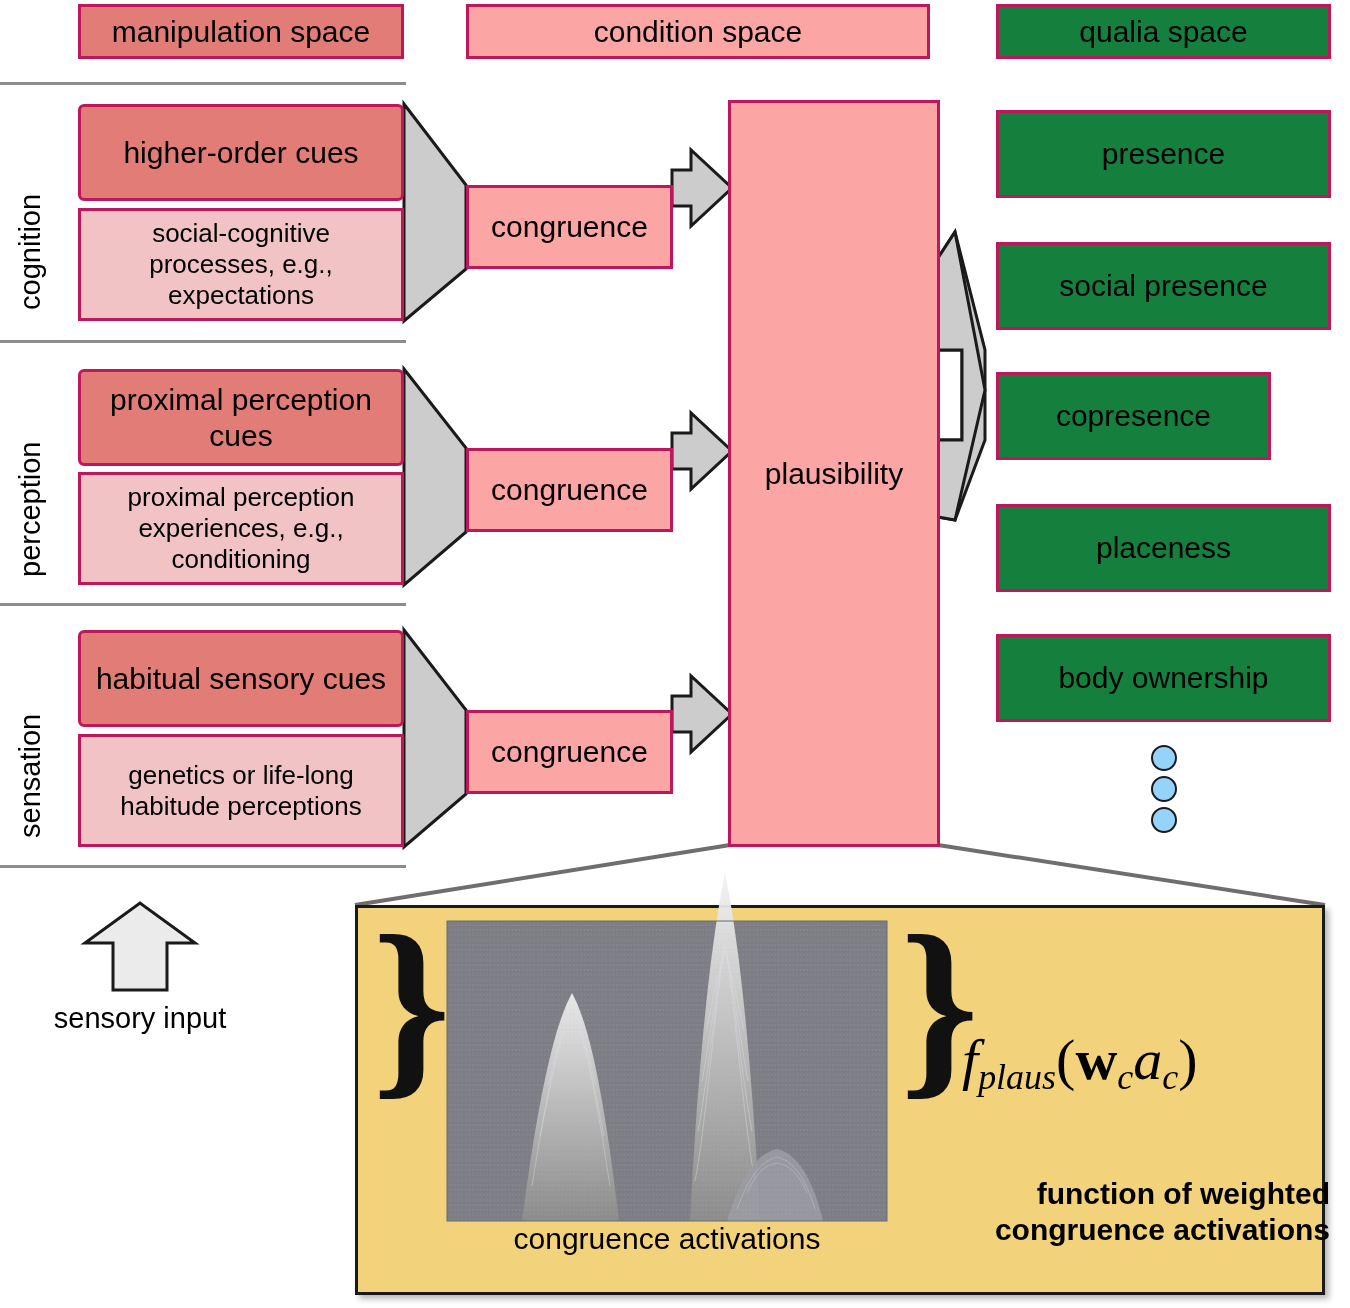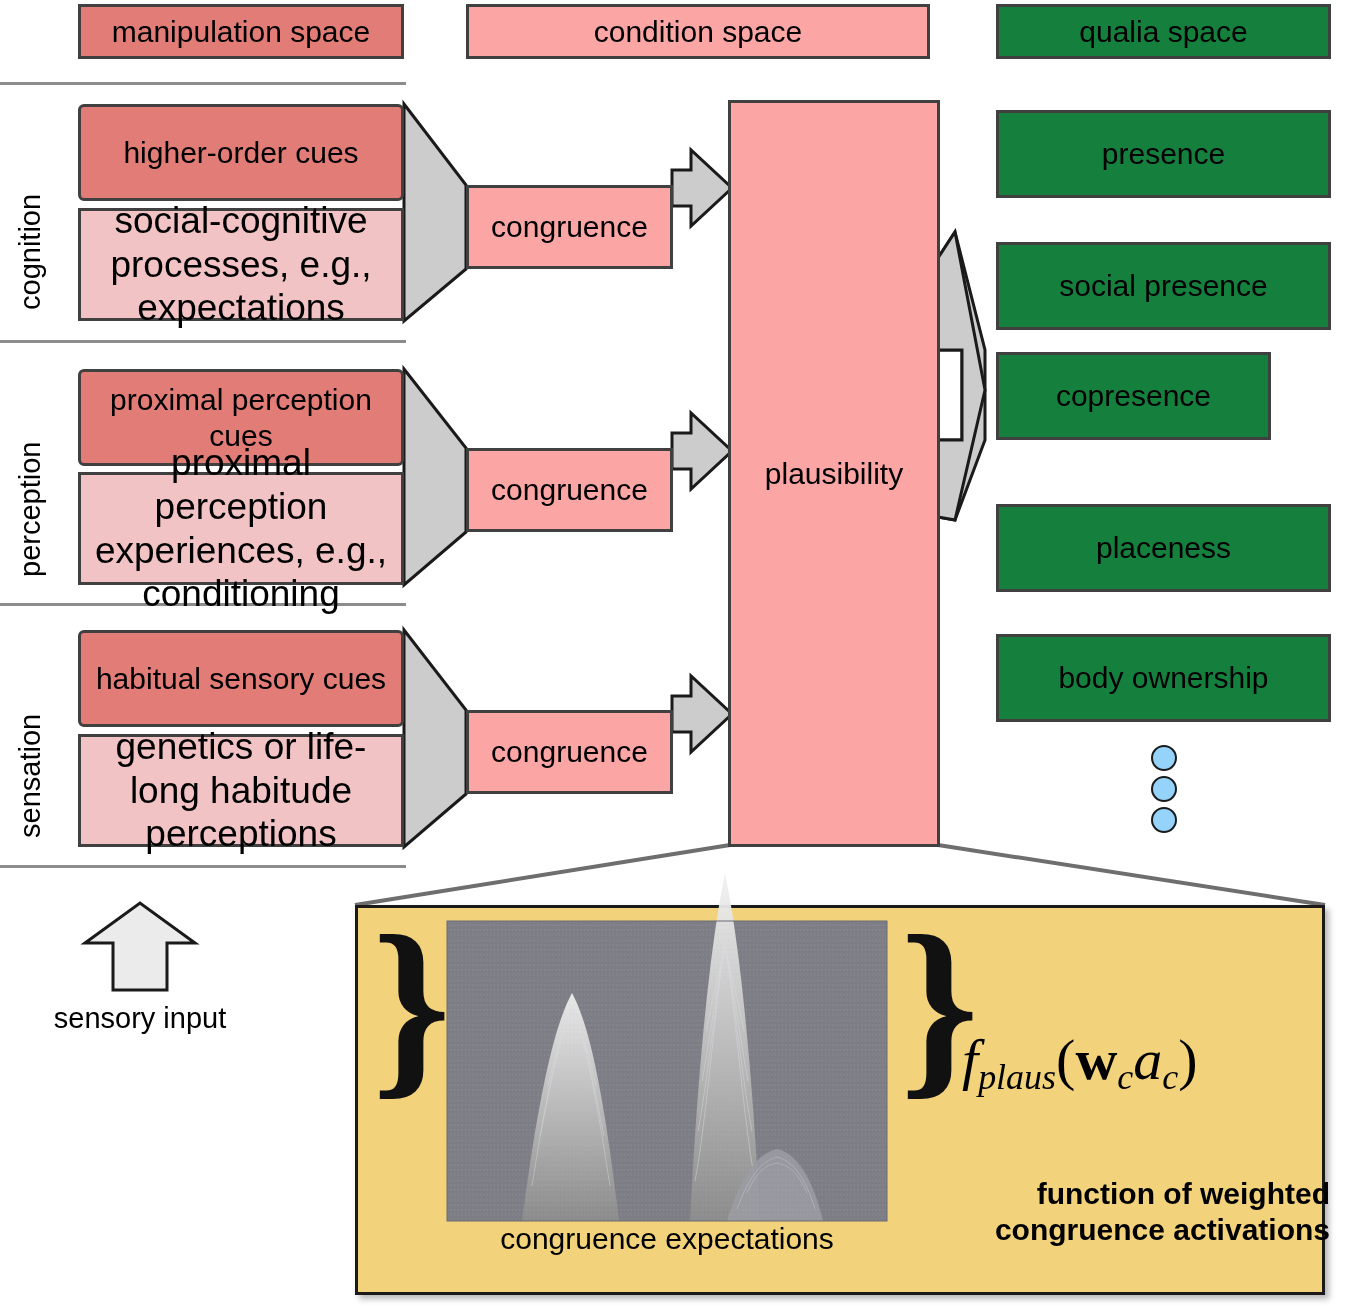--- a/index.html
+++ b/index.html
@@ -2,33 +2,33 @@
 <html><head>
 <meta charset="utf-8">
 <style>
   html,body{margin:0;padding:0;background:#ffffff;}
   body{width:1350px;height:1308px;position:relative;overflow:hidden;
        font-family:"Liberation Sans", sans-serif;color:#000;}
 
   .stage{position:absolute;left:0;top:0;width:1350px;height:1308px;}
 
   
-  .box{position:absolute;box-sizing:border-box;border:3px solid #404040;
+  .box{position:absolute;box-sizing:border-box;border:3px solid #be185d;
        display:flex;align-items:center;justify-content:center;text-align:center;
        line-height:1.18;}
   .box span{display:block;padding:0 6px;}
 
   .red   {background:#e17c76;}
   .pink  {background:#f2c3c5;}
   .yellow{background:#fca5a5;}
   .blue  {background:#15803d;}
 
   .hdr{font-size:30px;}
   .cue{font-size:30px;border-radius:6px;}
-  .exp{font-size:37px;}
+  .exp{font-size:26px;}
   .cong{font-size:30px;}
   .plaus{font-size:30px;}
   .qual{font-size:30px;}
 
   
   .stagelabel{position:absolute;font-size:29px;white-space:nowrap;
      transform-origin:left top;transform:rotate(-90deg);}
 
   
   .sep{position:absolute;height:3px;background:#8c8c8c;}
@@ -141,21 +141,21 @@
   <div class="box blue qual" style="left:996px;top:110px;width:335px;height:88px;">
     <span>presence</span>
   </div>
 
   <div class="box yellow plaus" style="left:728px;top:100px;width:212px;height:747px;">
     <span>plausibility</span>
   </div>
   <div class="box blue qual" style="left:996px;top:242px;width:335px;height:88px;">
     <span>social presence</span>
   </div>
-  <div class="box blue qual" style="left:996px;top:352px;width:275px;height:88px;">
+  <div class="box blue qual" style="left:996px;top:372px;width:275px;height:88px;">
     <span>copresence</span>
   </div>
   <div class="box blue qual" style="left:996px;top:634px;width:335px;height:88px;">
     <span>body ownership</span>
   </div>
   <div class="box blue qual" style="left:996px;top:504px;width:335px;height:88px;">
     <span>placeness</span>
   </div>
 
   <div class="dot" style="left:1151px;top:745px;"></div>
@@ -383,21 +383,21 @@
           <line x1="427" x2="427" y1="0" y2="300" stroke="#b8b8c0" stroke-width="0.4" stroke-dasharray="1 3"></line>
           <line x1="431" x2="431" y1="0" y2="300" stroke="#b8b8c0" stroke-width="0.4" stroke-dasharray="1 3"></line>
           <line x1="435" x2="435" y1="0" y2="300" stroke="#b8b8c0" stroke-width="0.4" stroke-dasharray="1 3"></line>
           <line x1="439" x2="439" y1="0" y2="300" stroke="#b8b8c0" stroke-width="0.4" stroke-dasharray="1 3"></line>
         </g>
       <rect x="0" y="0" width="440" height="300" fill="none" stroke="#6a6a72" stroke-width="1"></rect>
     </svg>
   </div>
 
   <div class="surfcap">
-    <span>congruence expectations</span>
+    <span>congruence activations</span>
   </div>
 
   <div class="formula">
     <span>f</span><sub>plaus</sub><span class="up">(</span><span class="bf">w</span><sub>c</sub><span>a</span><sub>c</sub><span class="up">)</span>
   </div>
 
   <div class="fcap">
     <span>function of weighted congruence activations</span>
   </div>
 

